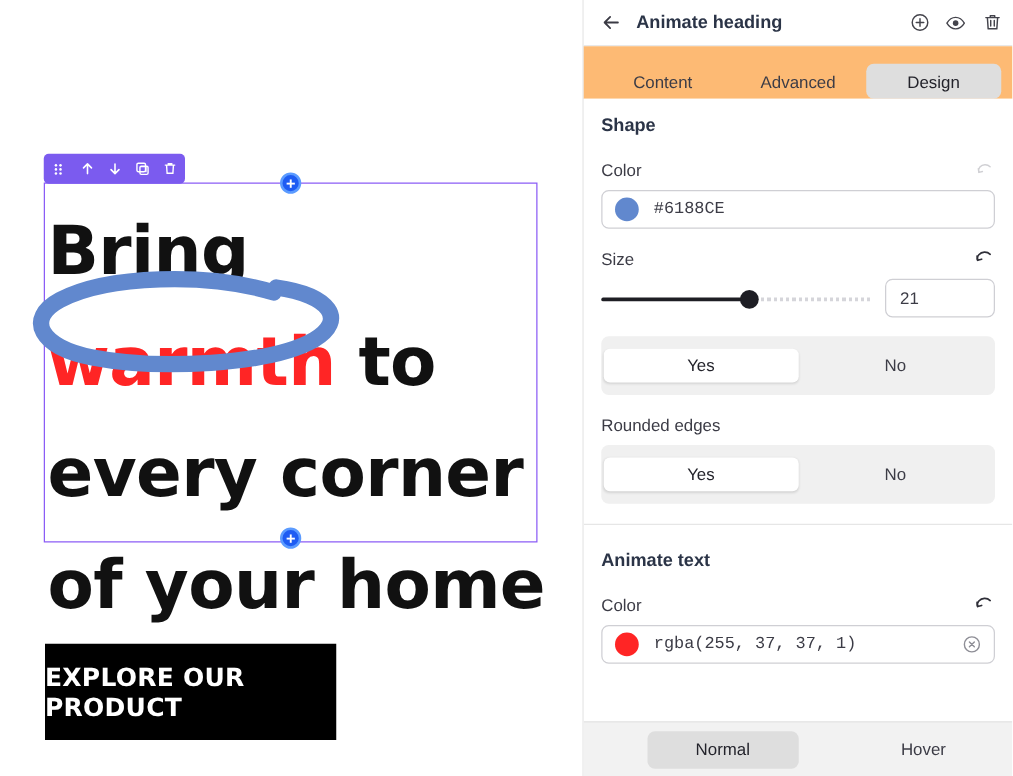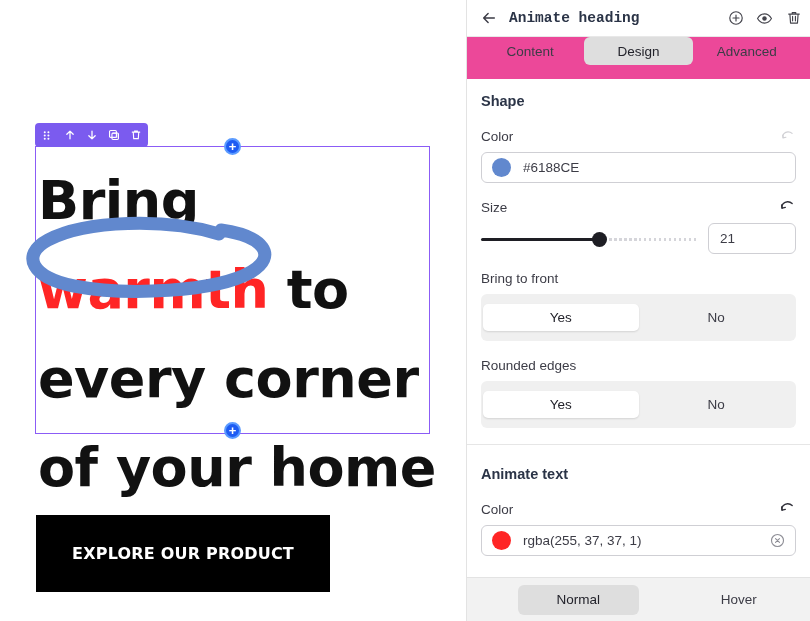--- a/index.html
+++ b/index.html
@@ -80,25 +80,25 @@
     left: 16px; top: 206px;
     width: 275px; height: 98px;
     z-index: 5;
     pointer-events: none;
   }
 
   
   .cta {
     position: absolute;
     left: 36px; top: 515px;
-    width: 294px; height: 77px;
+    width: 233px; height: 77px;
     background: #000000;
     color: #ffffff;
     display: flex; align-items: center; justify-content: center;
-    font-size: 16px;
+    font-size: 20px;
     font-weight: 600;
     letter-spacing: 0.2px;
     font-family: "DejaVu Sans", sans-serif;
   }
 
   
   .panel {
     position: relative;
     width: 344px; height: 621px;
     background: #ffffff;
@@ -106,21 +106,20 @@
     display: flex; flex-direction: column;
   }
 
   .panel-header {
     height: 37px;
     display: flex; align-items: center;
     padding: 0 8px 0 12px;
     background: #ffffff;
     border-bottom: 1px solid #e8e8e8;
     flex: none;
-    font-family: Liberation Mono, monospace;
   }
   .back-arrow {
     width: 20px; height: 20px;
     display: flex; align-items: center; justify-content: center;
     color: #3a3a44; flex: none;
   }
   .panel-title {
     margin-left: 10px;
     font-size: 14.5px;
     font-weight: 700;
@@ -130,22 +129,22 @@
   .header-icons { display: flex; align-items: center; gap: 12px; }
   .header-icons .hicon {
     width: 17px; height: 17px;
     display: flex; align-items: center; justify-content: center;
     color: #44444c;
   }
 
   
   .tabbar {
     height: 42px;
-    background: #ec4899;
-    display: flex; align-items: flex-start;
+    background: #fdba74;
+    display: flex; align-items: flex-end;
     padding: 0 9px;
     gap: 0;
     flex: none;
   }
   .tab {
     flex: 1;
     height: 28px;
     display: flex; align-items: center; justify-content: center;
     font-size: 13.5px;
     color: #3c3c46;
@@ -185,20 +184,21 @@
   .reset-icon.disabled { color: #d0d0d4; }
 
   
   .color-input {
     height: 31px;
     border: 1px solid #cfcfd4;
     border-radius: 6px;
     display: flex; align-items: center;
     padding: 0 10px;
     background: #fff;
+    font-family: Liberation Mono, monospace;
   }
   .swatch {
     width: 19px; height: 19px;
     border-radius: 50%;
     flex: none;
   }
   .color-value {
     margin-left: 12px;
     font-size: 13.5px;
     color: #3c3c46;
@@ -390,22 +390,22 @@
         <span class="hicon">
           <svg width="16" height="16" viewBox="0 0 18 18" fill="none" stroke="currentColor" stroke-width="1.3" stroke-linecap="round" stroke-linejoin="round">
             <path d="M3 4.6h12M7 4.6V3h4v1.6M4.4 4.6l.7 10.1h7.8l.7-10.1M7.4 7.2v5M10.6 7.2v5"></path>
           </svg>
         </span>
       </span>
     </div>
 
     <div class="tabbar">
       <div class="tab">Content</div>
+      <div class="tab">Advanced</div>
       <div class="tab active">Design</div>
-      <div class="tab">Advanced</div>
     </div>
 
     <div class="panel-body">
 
       <div class="section">
         <div class="section-title">Shape</div>
 
         <div class="field">
           <div class="field-head">
             <span class="field-label">Color</span>
@@ -436,23 +436,20 @@
             <div class="slider-wrap">
               <div class="slider-track-fill"></div>
               <div class="slider-track-rest"></div>
               <div class="slider-thumb"></div>
             </div>
             <div class="num-input">21</div>
           </div>
         </div>
 
         <div class="field">
-          <div class="field-head">
-            <span class="field-label">Bring to front</span>
-          </div>
           <div class="segmented">
             <div class="seg active">Yes</div>
             <div class="seg">No</div>
           </div>
         </div>
 
         <div class="field">
           <div class="field-head">
             <span class="field-label">Rounded edges</span>
           </div>

